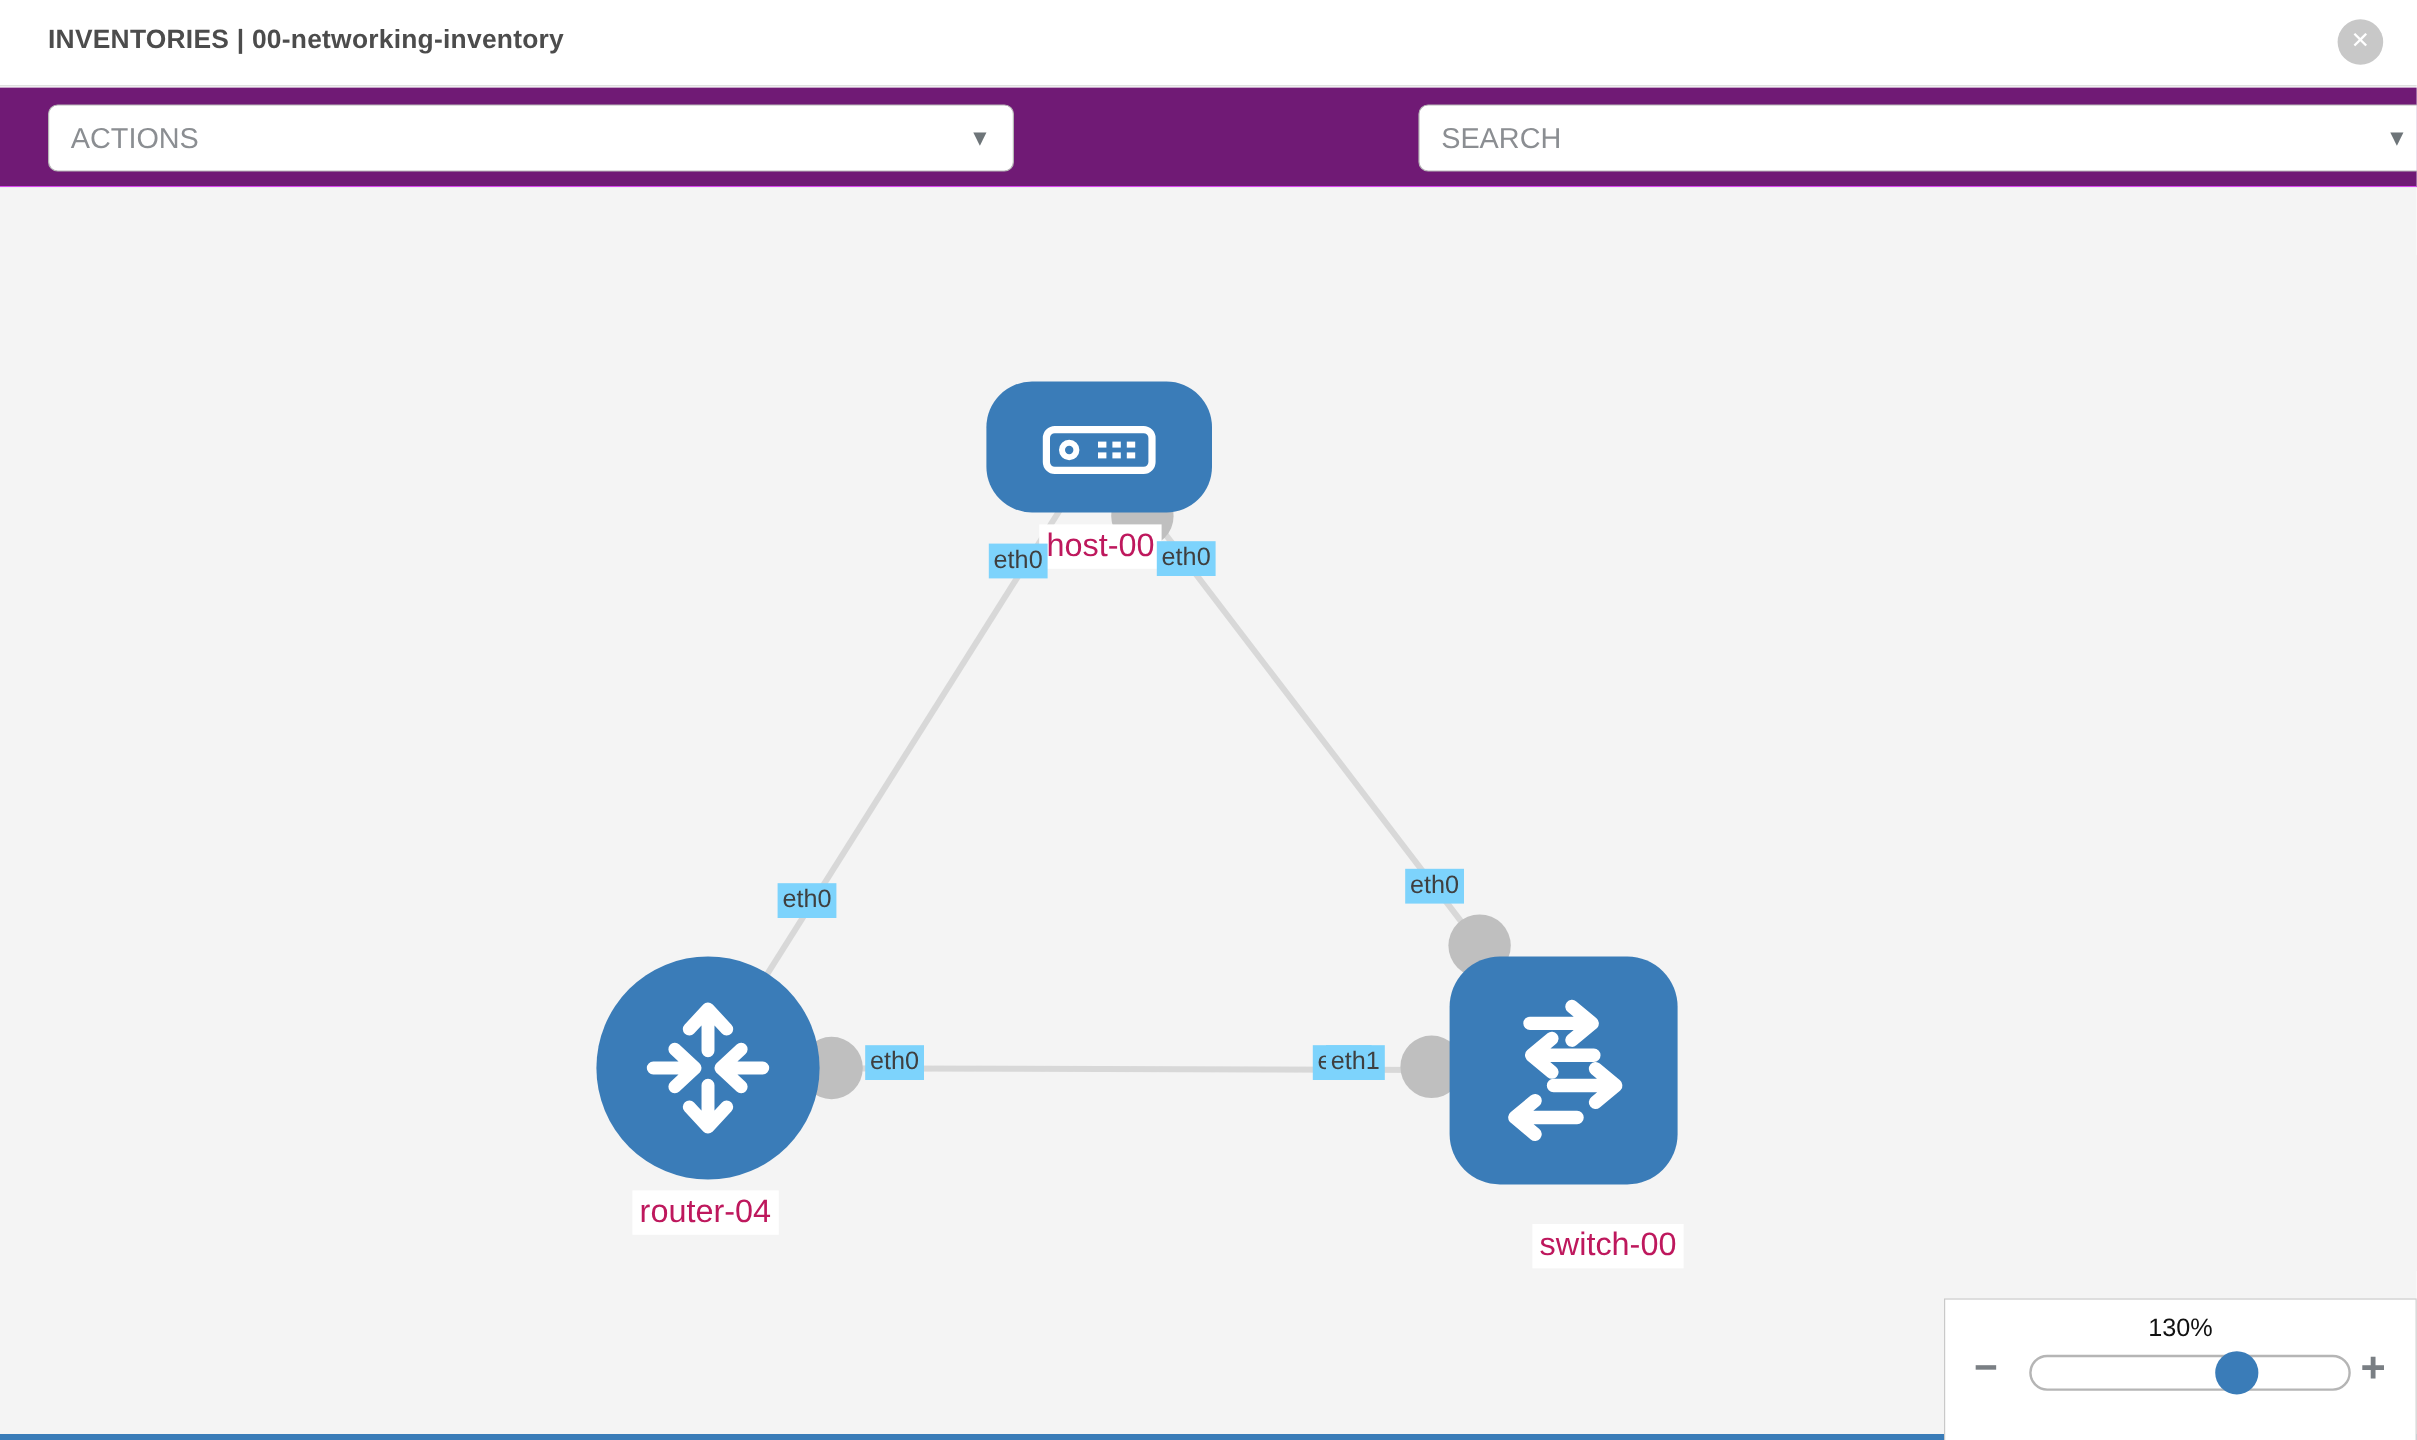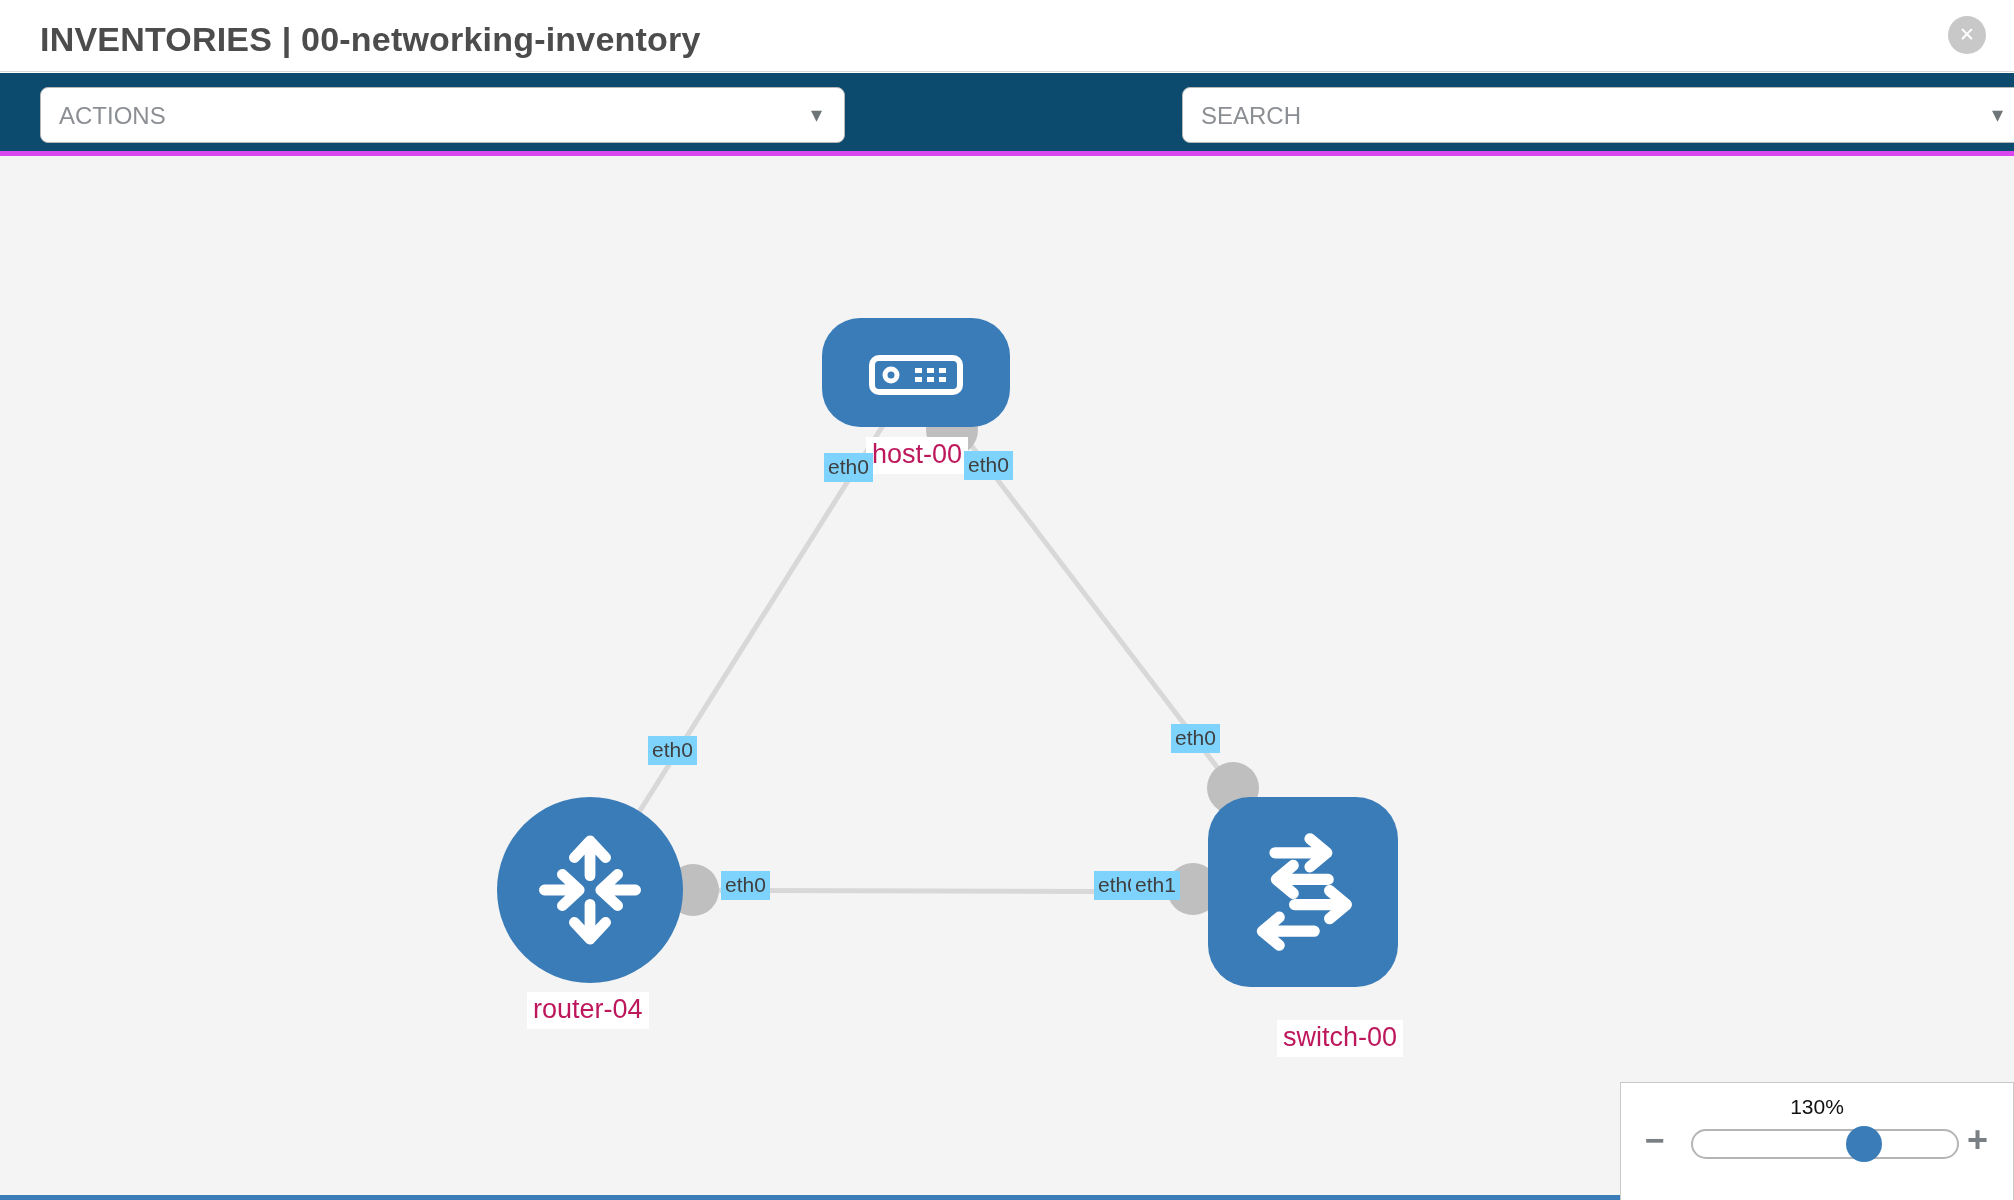--- a/index.html
+++ b/index.html
@@ -3,29 +3,29 @@
 <meta charset="utf-8">
 <style>
   * { margin:0; padding:0; box-sizing:border-box; }
   html,body { width:2014px; height:1200px; overflow:hidden;
     font-family:"Liberation Sans","DejaVu Sans",sans-serif; background:#fff; }
   #app { position:relative; width:2014px; height:1200px; }
 
   
   .header { position:absolute; left:0; top:0; width:2014px; height:72px;
     background:#ffffff; border-bottom:1px solid #d8d8d8; }
-  .header-title { position:absolute; left:40px; top:20px; font-size:34px;
+  .header-title { position:absolute; left:40px; top:20px; font-size:22px;
     font-weight:bold; color:#4c4c4c; letter-spacing:0.2px; }
   .close-btn { position:absolute; right:28px; top:16px; width:38px; height:38px;
     border-radius:50%; background:#c8c8c8; color:#ffffff; text-align:center;
     line-height:38px; font-size:19px; font-weight:bold; cursor:pointer; }
 
   
   .toolbar { position:absolute; left:0; top:73px; width:2014px; height:83px;
-    background:#0c4a6e; border-bottom:5px solid #d946ef; }
+    background:#701a75; border-bottom:1px solid #d946ef; }
   .select-box { position:absolute; top:14px; height:56px; background:#ffffff;
     border:1px solid #b7b7b7; border-radius:8px; }
   .select-box .ph { position:absolute; left:18px; top:14px; font-size:24px;
     color:#8b8e92; }
   .select-box .caret { position:absolute; right:22px; top:14px; font-size:22px;
     color:#6e7579; }
   .actions-box { left:40px; width:805px; }
   .search-box  { left:1182px; width:844px; }
   .tool-icon { position:absolute; width:34px; height:34px; cursor:pointer; }
   .tool-icon svg { width:34px; height:34px; fill:#6a6e72; }
@@ -49,21 +49,21 @@
     font-size:21px; padding:2px 4px 3px 4px; white-space:nowrap; }
   .lbl-host   { left:866px; top:281px; }
   .lbl-router { left:527px; top:836px; }
   .lbl-switch { left:1277px; top:839px;margin-top:25px; }
   .p-host-left  { left:824px; top:297px; }
   .p-host-right { left:964px; top:295px; }
   .p-link1-mid  { left:648px; top:580px; }
   .p-link2-mid  { left:1171px; top:568px; }
   .p-router-side{ left:721px; top:715px; }
   .p-sw-under   { left:1094px; top:715px; }
-  .p-sw-over    { left:1131px; top:715px; }
+  .p-sw-over    { left:1105px; top:715px; }
 
   .bottom-strip { position:absolute; left:0; top:1195px; width:2014px; height:5px;
     background:#3a7cb8; z-index:4; }
 
   
   .zoom-panel { position:absolute; left:1620px; top:1082px; width:394px; height:138px;
     background:#ffffff; border:1px solid #c9c9c9; z-index:5; }
   .zoom-value { position:absolute; left:0; width:100%; top:12px; text-align:center;
     font-size:21px; color:#111111; }
   .zoom-minus { position:absolute; left:24px; top:38px; font-size:34px; font-weight:bold;

